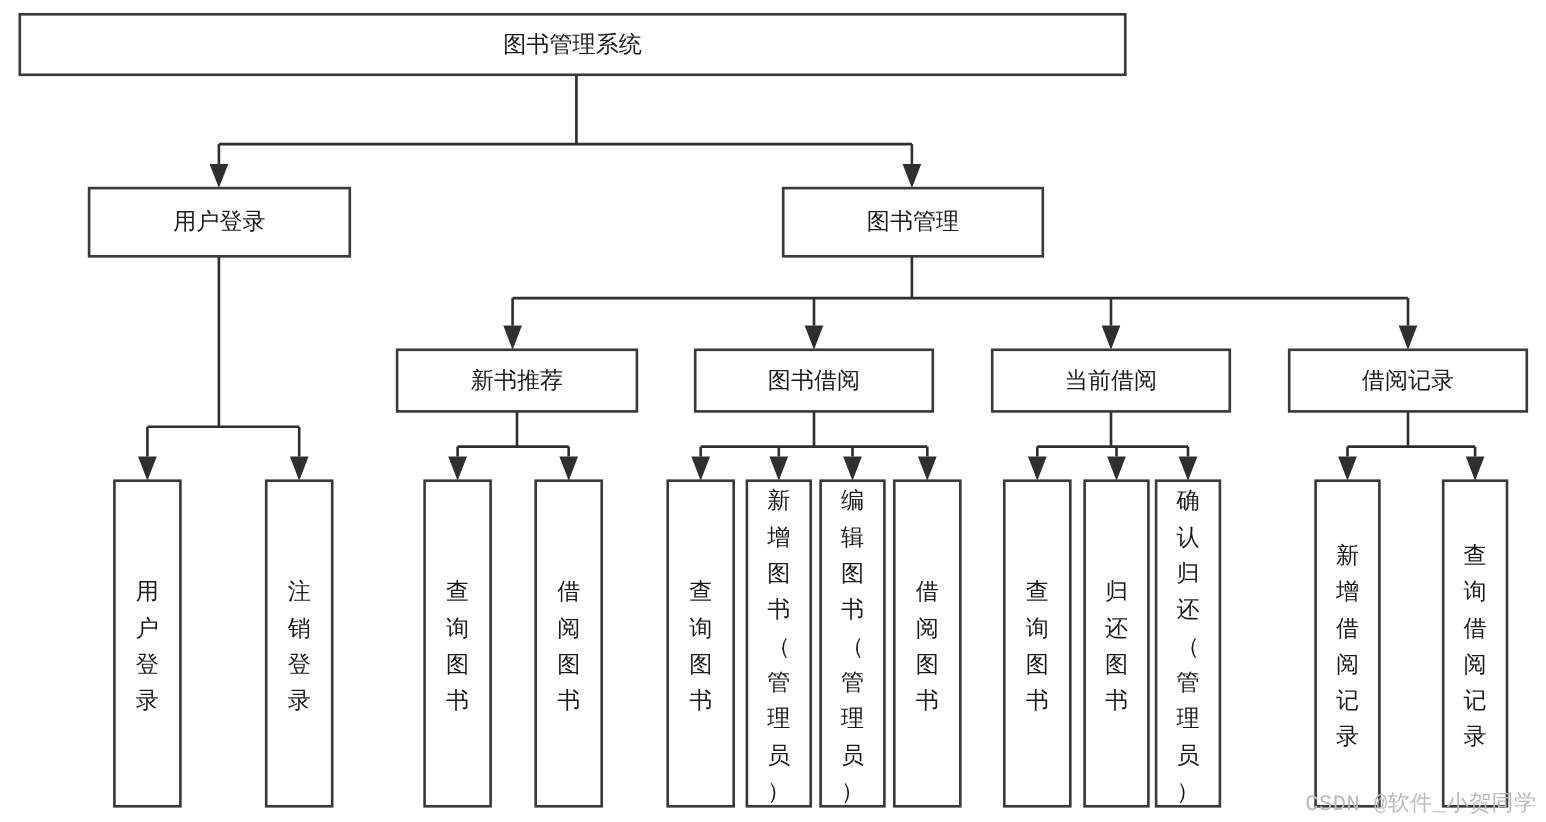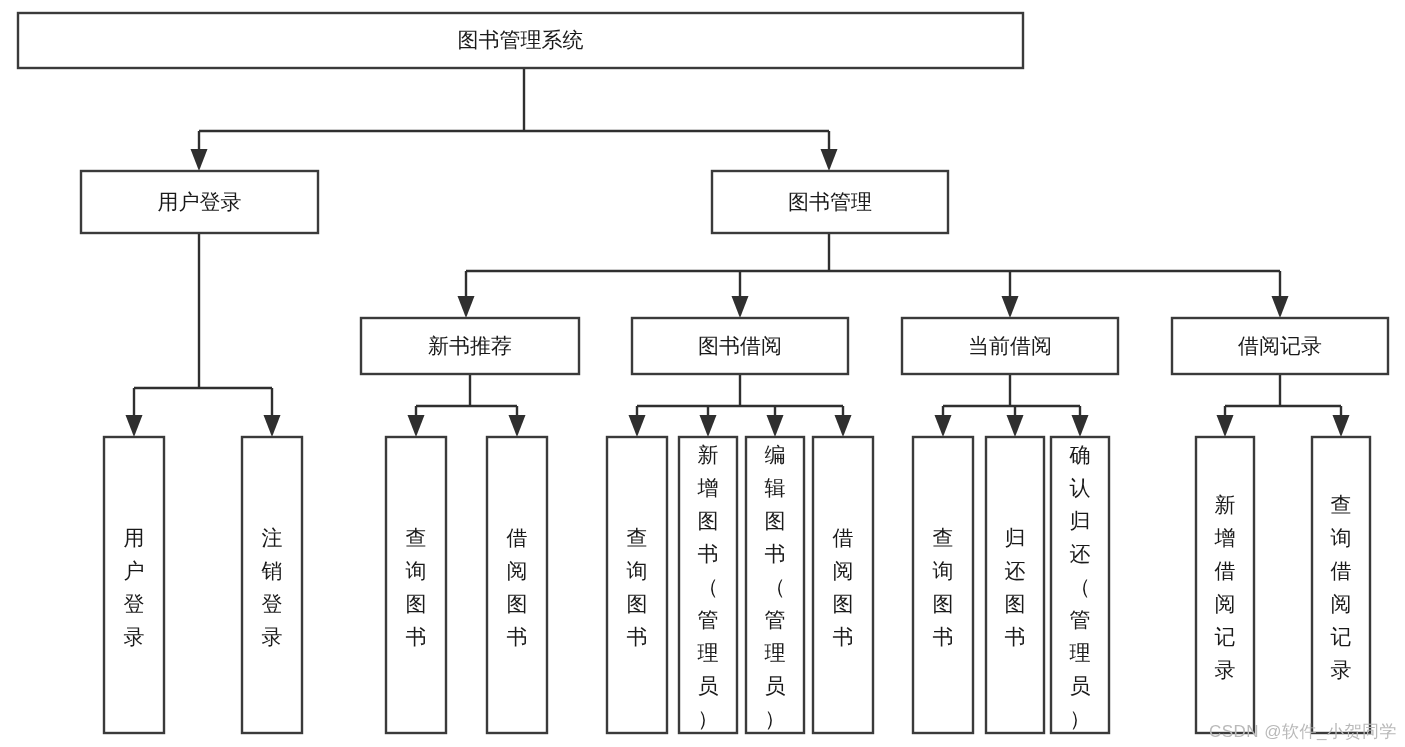--- a/index.html
+++ b/index.html
@@ -56,22 +56,22 @@
     stroke-linecap: butt;
   }
   .arrow-head {
     fill: #2f2f2f;
     stroke: none;
   }
   .watermark-text {
     position: absolute;
     right: 8px;
     bottom: 4px;
-    font-family: Liberation Sans, sans-serif;
-    font-size: 17px;
+    font-family: Liberation Mono, monospace;
+    font-size: 20px;
     color: #b9b9b9;
     letter-spacing: 0.5px;
     user-select: none;
     pointer-events: none;
     white-space: nowrap;
   }
 </style>
 </head>
 <body>
 

